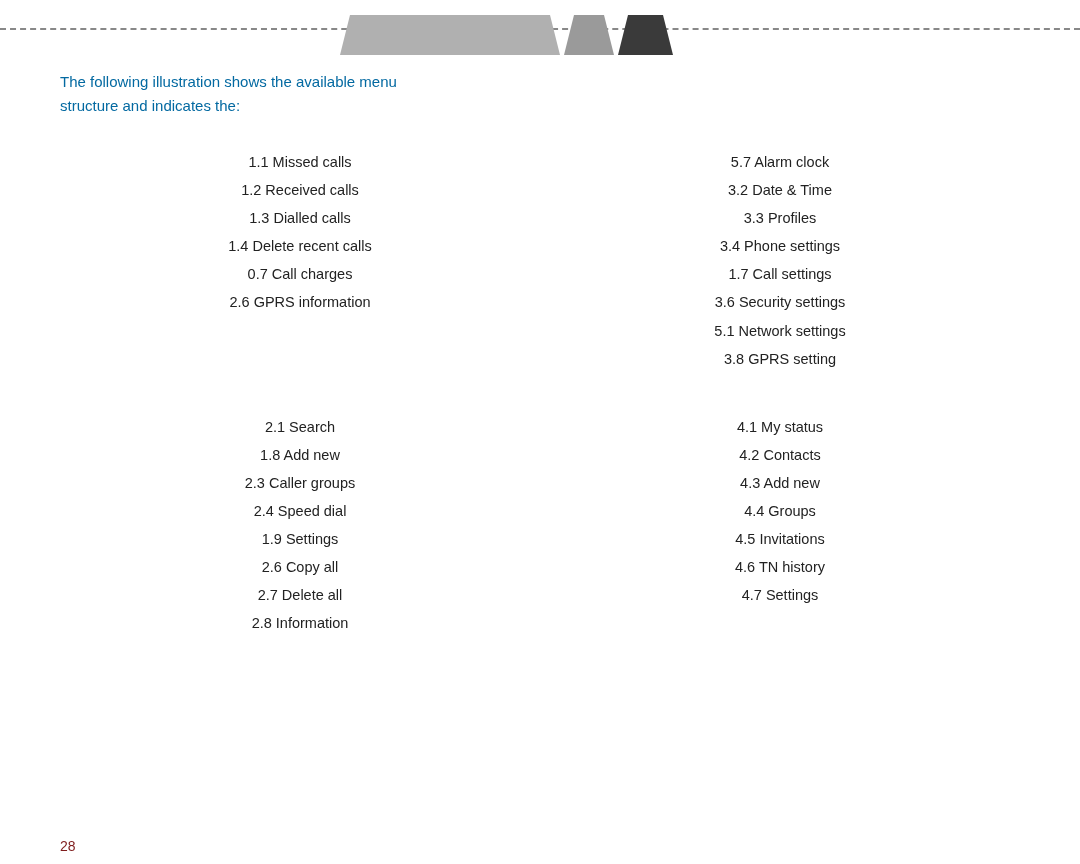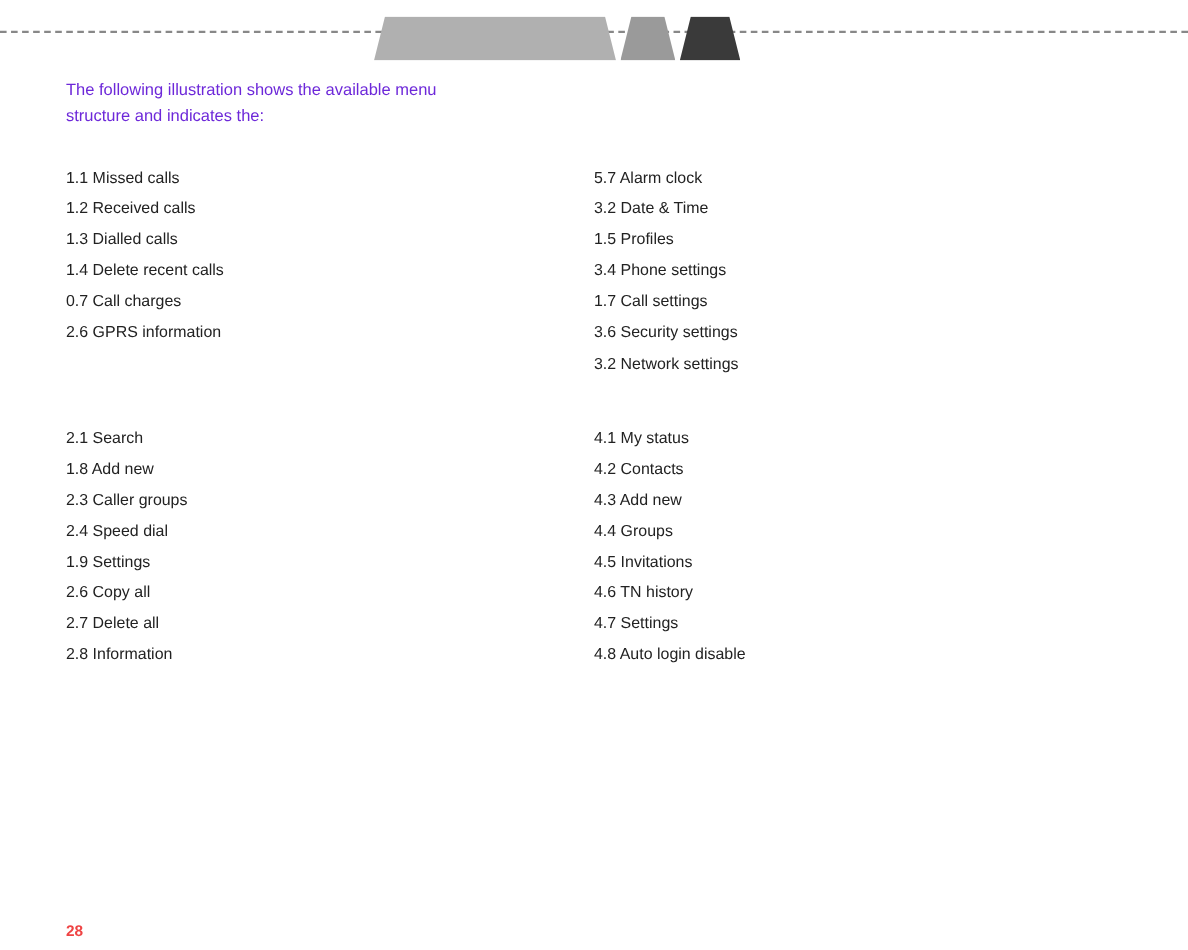--- a/index.html
+++ b/index.html
@@ -75,50 +75,50 @@
       position: absolute;
       top: 70px;
       left: 60px;
       right: 60px;
       bottom: 40px;
     }
 
     .intro-text {
       font-size: 15px;
       line-height: 1.6;
-      color: #6d28d9;
+      color: #0369a1;
       margin-bottom: 30px;
     }
 
     
     .menu-section {
       display: flex;
       gap: 0;
       margin-bottom: 40px;
     }
 
     .menu-column {
       width: 50%;
+      text-align: center;
     }
 
     .menu-item {
       font-size: 14.5px;
       line-height: 1.8;
       color: #222;
       padding: 1px 0;
     }
 
     
     .page-number {
       position: absolute;
       bottom: 10px;
       left: 60px;
       font-size: 14px;
-      color: #ef4444;
-      font-weight: bold;
+      color: #7f1d1d;
     }
   </style>
 </head>
 <body>
 
 <div class="top-border">
   <div class="dashed-line"></div>
   <div class="tab-area">
     <div class="tab-shape-large"></div>
     <div class="tab-shape-small"></div>
@@ -138,25 +138,26 @@
     <div class="menu-item">1.1 Missed calls</div>
         <div class="menu-item">1.2 Received calls</div>
         <div class="menu-item">1.3 Dialled calls</div>
         <div class="menu-item">1.4 Delete recent calls</div>
         <div class="menu-item">0.7 Call charges</div>
         <div class="menu-item">2.6 GPRS information</div>
       </div>
     <div class="menu-column" id="col1-right">
     <div class="menu-item">5.7 Alarm clock</div>
         <div class="menu-item">3.2 Date &amp; Time</div>
-        <div class="menu-item">1.5 Profiles</div>
+        <div class="menu-item">3.3 Profiles</div>
         <div class="menu-item">3.4 Phone settings</div>
         <div class="menu-item">1.7 Call settings</div>
         <div class="menu-item">3.6 Security settings</div>
-        <div class="menu-item">3.2 Network settings</div>
+        <div class="menu-item">5.1 Network settings</div>
+        <div class="menu-item">3.8 GPRS setting</div>
       </div>
   </div>
 
   <div class="menu-section">
     <div class="menu-column" id="col2-left">
     <div class="menu-item">2.1 Search</div>
         <div class="menu-item">1.8 Add new</div>
         <div class="menu-item">2.3 Caller groups</div>
         <div class="menu-item">2.4 Speed dial</div>
         <div class="menu-item">1.9 Settings</div>
@@ -165,19 +166,18 @@
         <div class="menu-item">2.8 Information</div>
       </div>
     <div class="menu-column" id="col2-right">
     <div class="menu-item">4.1 My status</div>
         <div class="menu-item">4.2 Contacts</div>
         <div class="menu-item">4.3 Add new</div>
         <div class="menu-item">4.4 Groups</div>
         <div class="menu-item">4.5 Invitations</div>
         <div class="menu-item">4.6 TN history</div>
         <div class="menu-item">4.7 Settings</div>
-        <div class="menu-item">4.8 Auto login disable</div>
       </div>
   </div>
 
 </div>
 
 <div class="page-number">28</div>
 
 </body></html>

